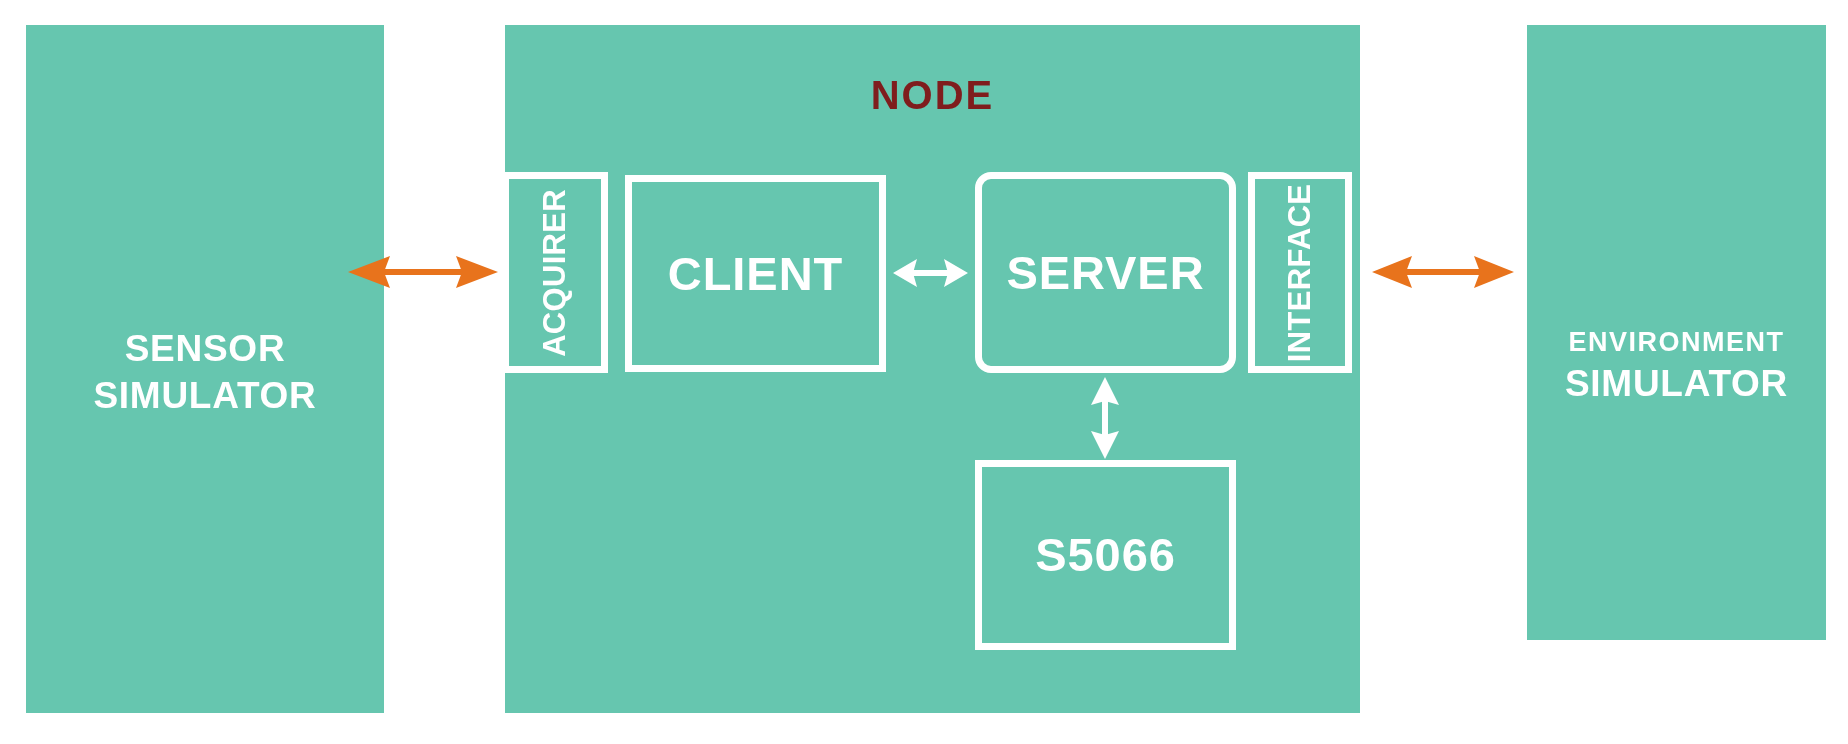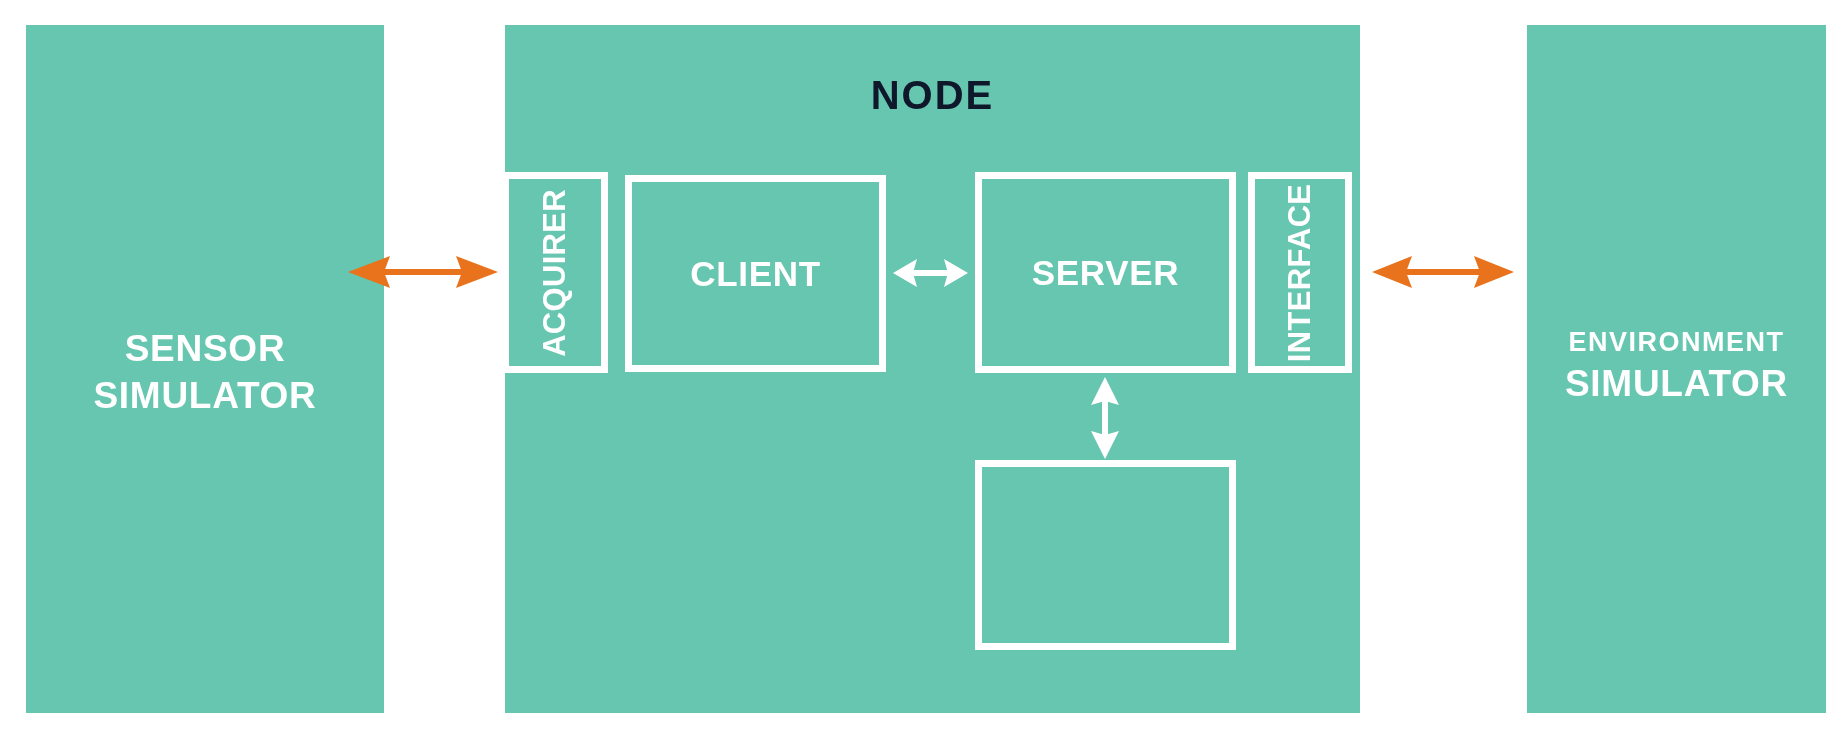--- a/index.html
+++ b/index.html
@@ -50,39 +50,39 @@
 
   
   #node-panel { }
 
   .node-title {
     position: absolute;
     left: 0;
     right: 0;
     top: 48px;
     text-align: center;
-    color: #0f172a;
+    color: #7f1d1d;
     font-size: 40px;
     font-weight: bold;
     letter-spacing: 0.05em;
   }
 
   
   .box {
     position: absolute;
     box-sizing: border-box;
     border: 7px solid #ffffff;
     background: transparent;
     display: flex;
     align-items: center;
     justify-content: center;
   }
   .box-text {
     color: #ffffff;
-    font-size: 35px;
+    font-size: 47px;
     font-weight: bold;
     letter-spacing: 0.02em;
     text-align: center;
     line-height: 1.35;
     white-space: nowrap;
   }
   .box-text.stacked { white-space: normal; }
   .box.vertical .box-text {
     transform: rotate(-90deg);
     font-size: 31px;
@@ -132,55 +132,56 @@
     <div class="arrow" style="left:388px; top:228px;">
       <svg width="75" height="40" viewBox="0 0 75 40" aria-hidden="true">
         <g fill="#ffffff">
           <polygon points="0,20 24,6 20,20 24,34"></polygon>
           <polygon points="75,20 51,6 55,20 51,34"></polygon>
           <rect x="18" y="17" width="39" height="6"></rect>
         </g>
       </svg>
     </div>
 
-    <div class="box" style="left:470px; top:147px; width:261px; height:201px;">
+    <div class="box" style="left:470px; top:147px; width:261px; height:201px;border-radius:16px;">
       <span class="box-text">SERVER</span>
     </div>
 
     <div class="box vertical" style="left:743px; top:147px; width:104px; height:201px;">
       <span class="box-text">INTERFACE</span>
     </div>
 
     <div class="arrow" style="left:578px; top:352px;">
       <svg width="44" height="82" viewBox="0 0 44 82" aria-hidden="true">
         <g fill="#ffffff">
           <polygon points="22,0 8,28 22,24 36,28"></polygon>
           <polygon points="22,82 8,54 22,58 36,54"></polygon>
           <rect x="19" y="22" width="6" height="38"></rect>
         </g>
       </svg>
     </div>
 
     <div class="box" style="left:470px; top:435px; width:261px; height:190px;">
       <span class="box-text stacked">
+        <span style="display:block">S5066</span>
       </span>
     </div>
 
   </div>
 
   <div class="arrow" style="left:1372px; top:250px;">
     <svg width="142" height="44" viewBox="0 0 142 44" aria-hidden="true">
       <g fill="#e8731c">
         <polygon points="0,22 40,6 34,22 40,38"></polygon>
         <polygon points="142,22 102,6 108,22 102,38"></polygon>
         <rect x="31" y="19" width="80" height="6"></rect>
       </g>
     </svg>
   </div>
 
-  <div class="panel" id="environment-panel" style="left:1527px; top:25px; width:299px; height:688px;">
+  <div class="panel" id="environment-panel" style="left:1527px; top:25px; width:299px; height:615px;">
     <div class="panel-label" style="top:300px;">
       <span class="line-small">ENVIRONMENT</span>
       <span class="line-big">SIMULATOR</span>
     </div>
   </div>
 
 </div>
 
 </body></html>

